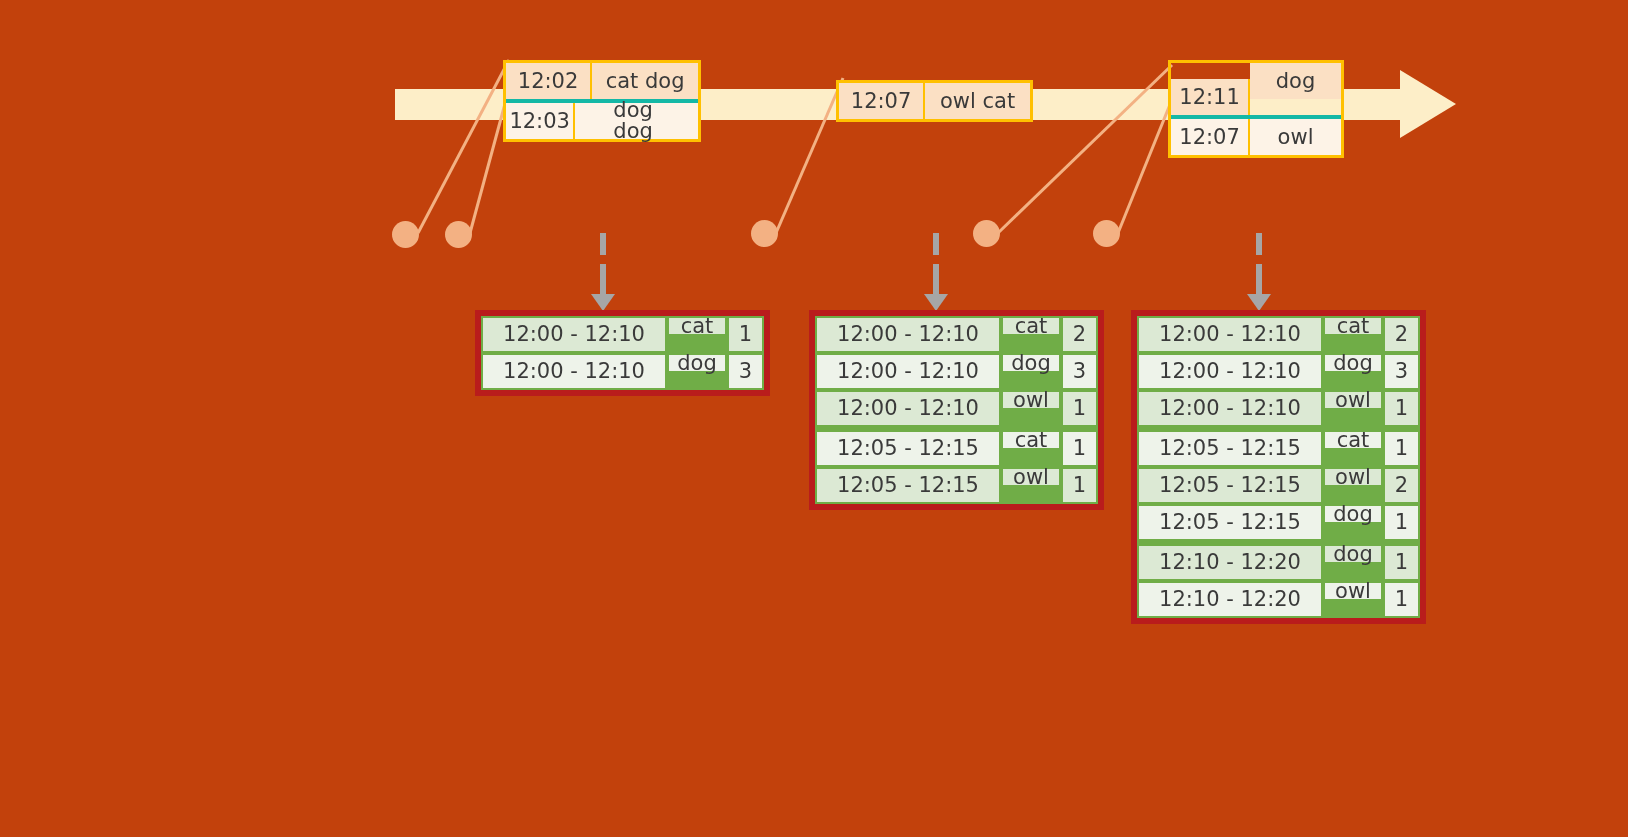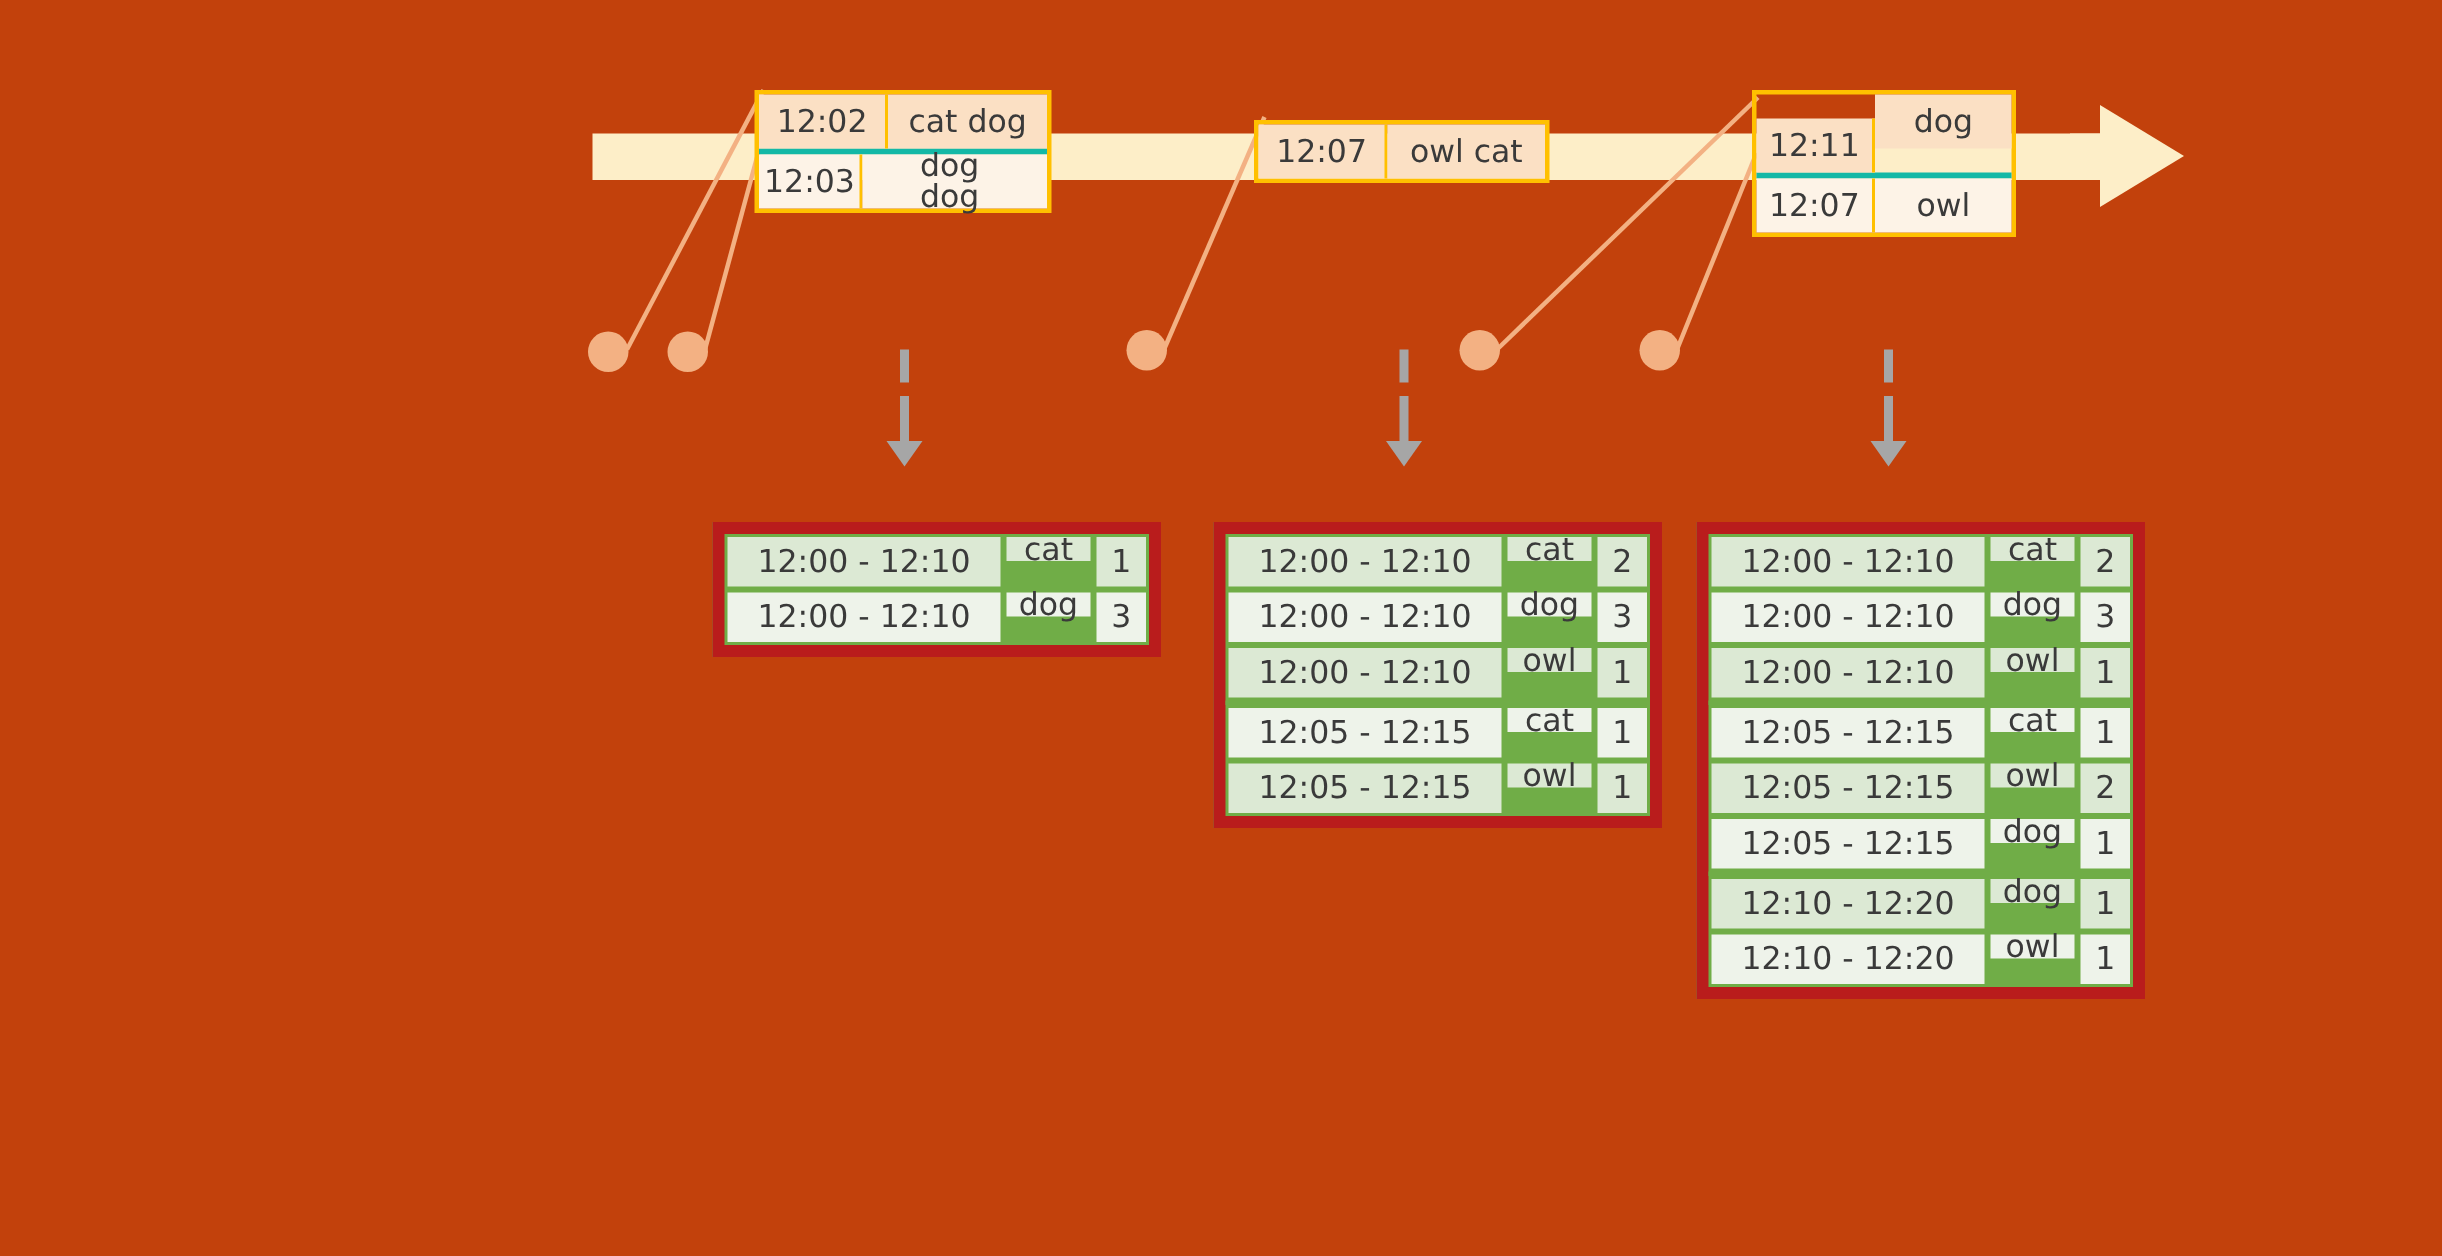--- a/index.html
+++ b/index.html
@@ -21,21 +21,21 @@
         font-size:21px;color:#3a3a3a;line-height:1;}
   .evt-time{border-right:2px solid #ffc000;}
   .shade-a .evt-time,.shade-a .evt-words{background:#fbe0c4;}
   .shade-b .evt-time,.shade-b .evt-words{background:#fdf3e7;}
 
   
   .dot{position:absolute;width:27px;height:27px;border-radius:50%;background:#f3b183;}
   .conn{position:absolute;left:0;top:0;width:1628px;height:837px;pointer-events:none;}
 
   
-  .rtable{position:absolute;border:8px solid #b91c1c;box-sizing:border-box;background:#70ad47;margin-top:38px;}
+  .rtable{position:absolute;border:6px solid #b91c1c;box-sizing:border-box;background:#70ad47;}
   .rrow{display:flex;}
   .rcell{font-size:21px;color:#3a3a3a;display:flex;align-items:center;justify-content:center;
         line-height:1;box-sizing:border-box;margin:2px;}
   .rcell.win{width:182px;height:33px;}
   .rcell.key{width:56px;height:16px;}
   .rcell.cnt{width:33px;height:33px;}
   .sh-dark .rcell{background:#dce9d4;}
   .sh-light .rcell{background:#eef3ea;}
   .gap{height:3px;background:#70ad47;}
 

